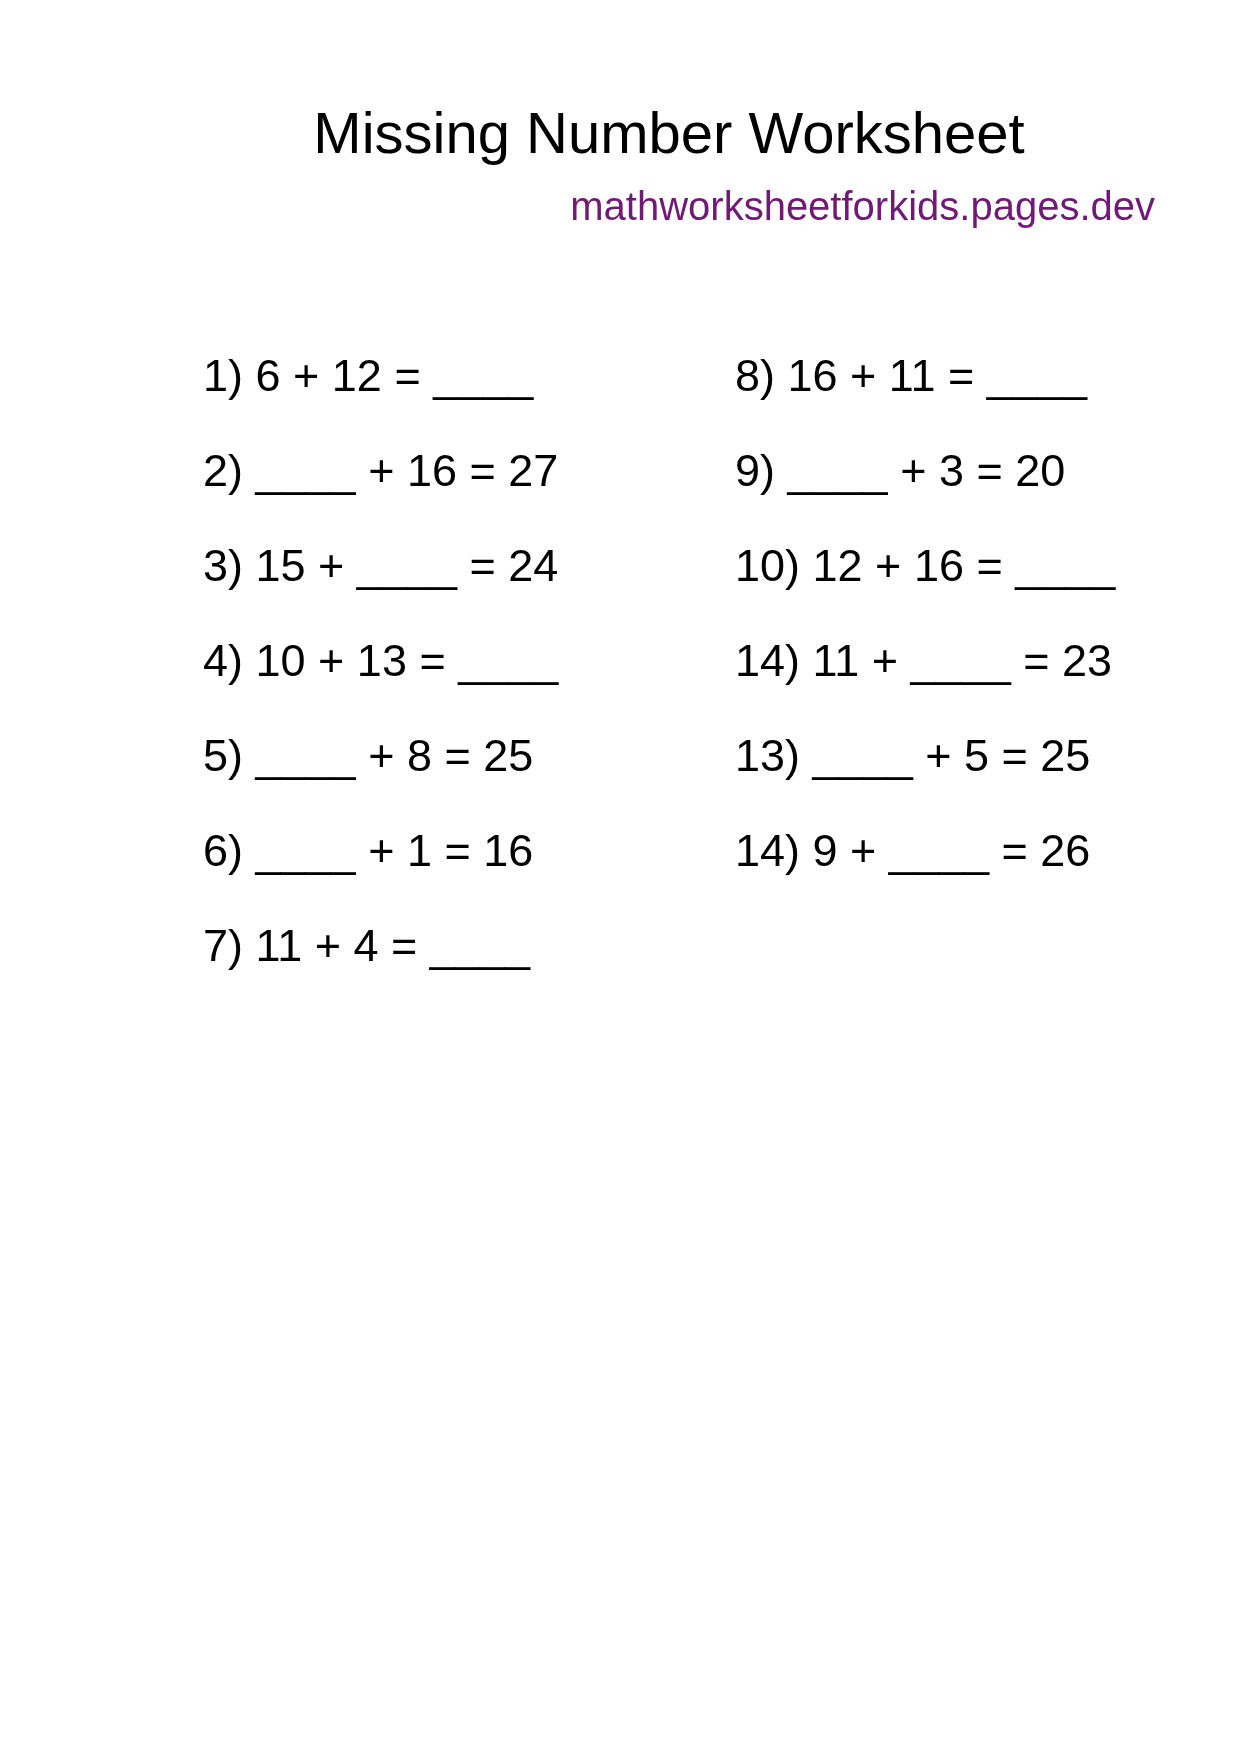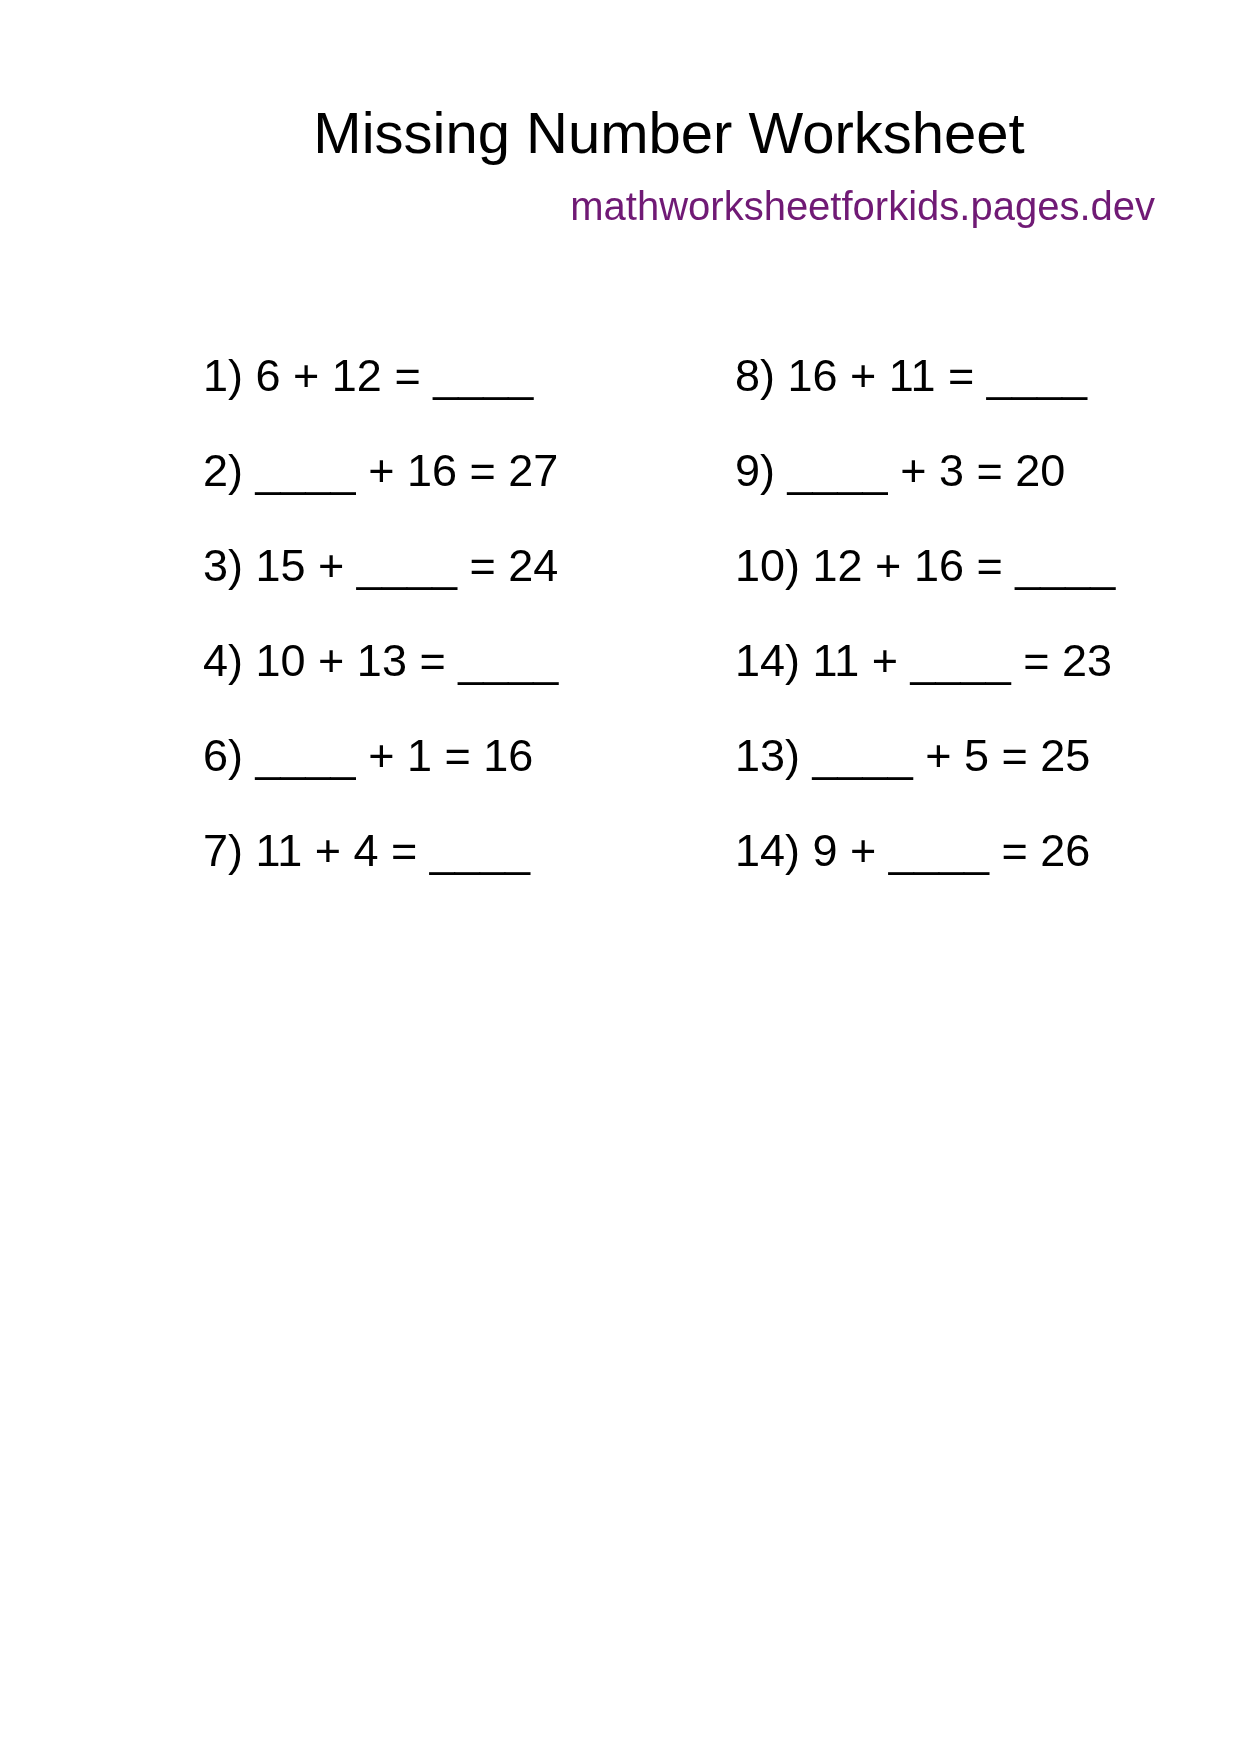--- a/index.html
+++ b/index.html
@@ -54,20 +54,21 @@
 <body>
 
 <h1 class="title">Missing Number Worksheet</h1>
 <div class="subtitle">mathworksheetforkids.pages.dev</div>
 
 <div class="col col-left">
   <div class="problem"><span>1)</span> <span>6 + 12 = ____</span></div>
   <div class="problem"><span>2)</span> <span>____ + 16 = 27</span></div>
   <div class="problem"><span>3)</span> <span>15 + ____ = 24</span></div>
   <div class="problem"><span>4)</span> <span>10 + 13 = ____</span></div>
+  <div class="problem"><span>5)</span> <span>____ + 8 = 25</span></div>
   <div class="problem"><span>6)</span> <span>____ + 1 = 16</span></div>
   <div class="problem"><span>7)</span> <span>11 + 4 = ____</span></div>
 </div>
 
 <div class="col col-right">
   <div class="problem"><span>8)</span> <span>16 + 11 = ____</span></div>
   <div class="problem"><span>9)</span> <span>____ + 3 = 20</span></div>
   <div class="problem"><span>10)</span> <span>12 + 16 = ____</span></div>
   <div class="problem"><span>14)</span> <span>11 + ____ = 23</span></div>
   <div class="problem"><span>13)</span> <span>____ + 5 = 25</span></div>

